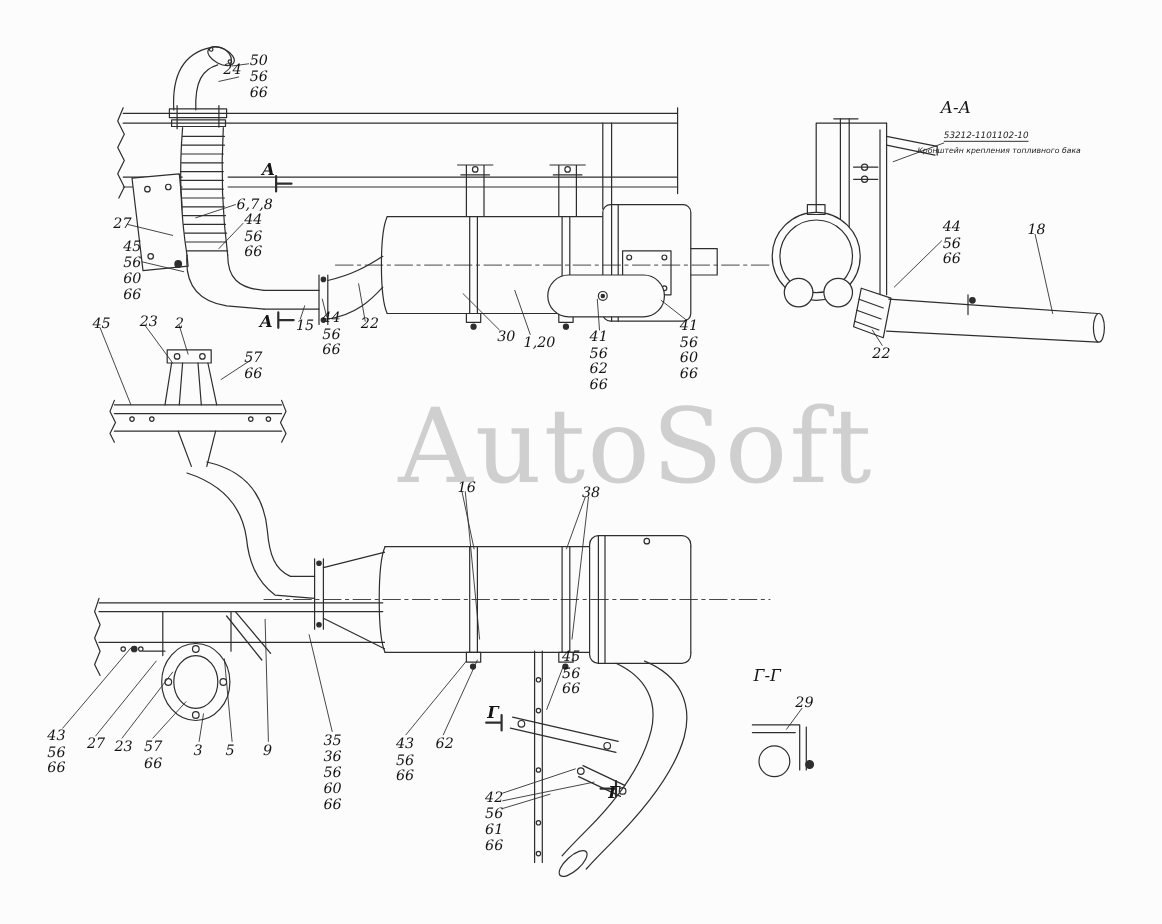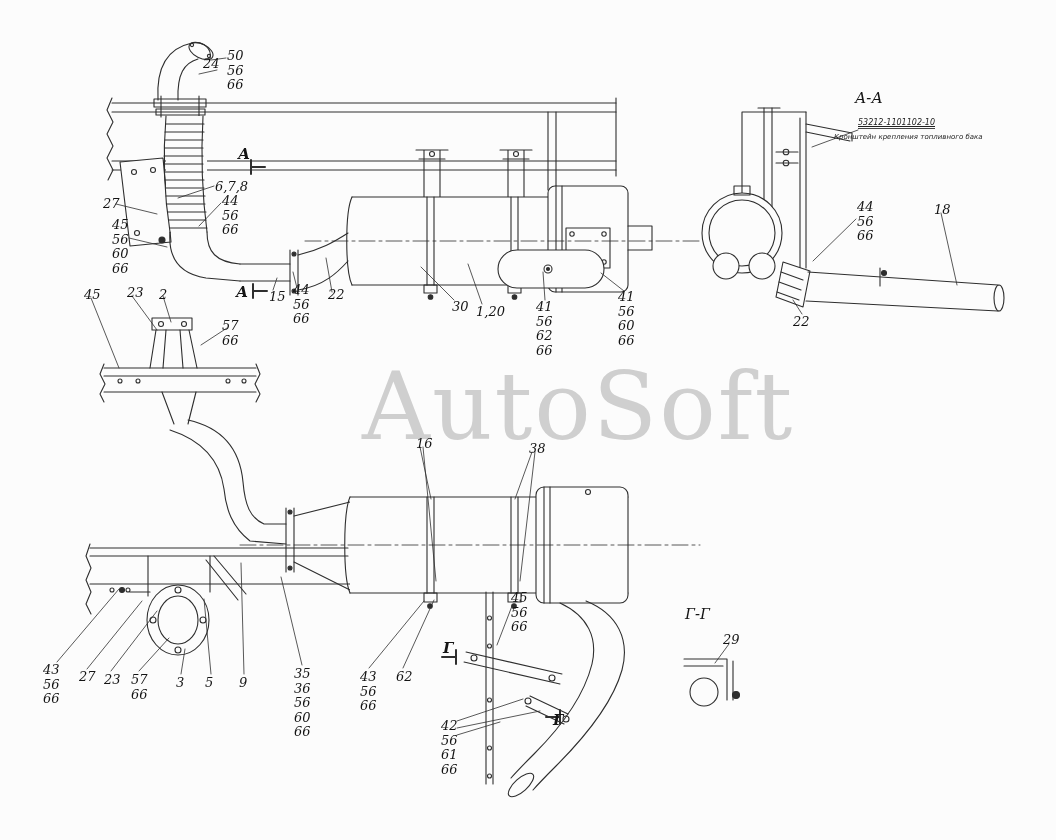--- a/index.html
+++ b/index.html
@@ -4,21 +4,21 @@
 <style>
   html,body{margin:0;padding:0;background:#ffffff;}
   #page{position:relative;width:1056px;height:840px;background:#fcfcfc;overflow:hidden;
         font-family:"DejaVu Serif", serif;}
   #drawing{position:absolute;left:0;top:0;z-index:1;}
   .callout{position:absolute;z-index:3;font:italic 13px/1.12 "DejaVu Serif", serif;
            color:#141414;white-space:pre-line;}
   .marker{position:absolute;z-index:3;font:italic bold 15px "DejaVu Serif", serif;color:#141414;}
   .sec-title{position:absolute;z-index:3;font:italic 15px "DejaVu Serif", serif;color:#141414;}
   .note-pn{position:absolute;z-index:3;font:italic 8px "DejaVu Sans", sans-serif;color:#222;
-           border-bottom:1px solid #444;padding-bottom:1px;text-decoration:underline;}
+           border-bottom:1px solid #444;padding-bottom:1px;}
   .note-cap{position:absolute;z-index:3;font:italic 7px "DejaVu Sans", sans-serif;color:#222;text-align:center;}
   .watermark{position:absolute;left:320px;top:352px;z-index:2;
              font:400 94px "DejaVu Serif", serif;color:#8d8d8d;opacity:.40;
              letter-spacing:2px;pointer-events:none;margin-left:42px;}
 </style>
 </head>
 <body>
 
 <div id="page">
 

